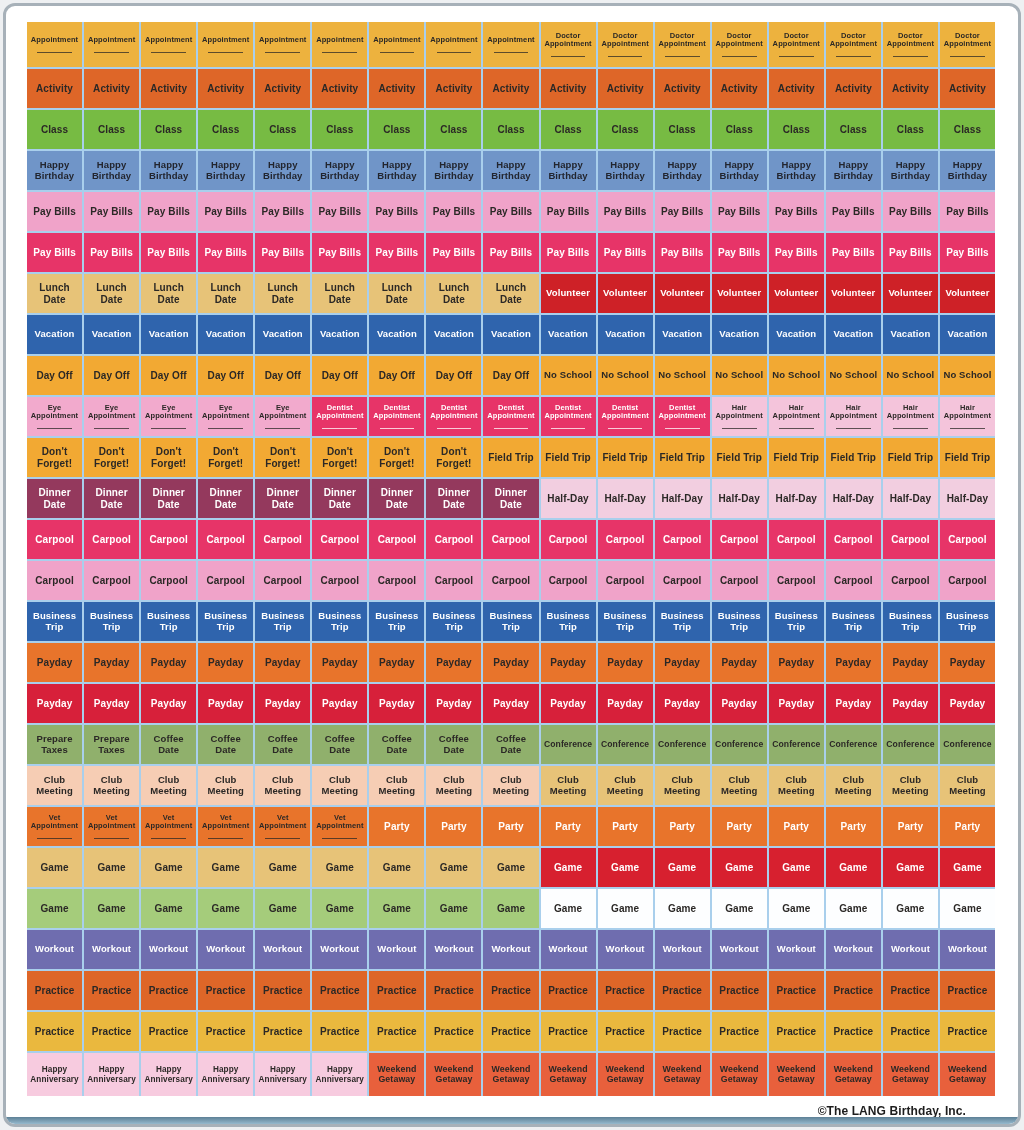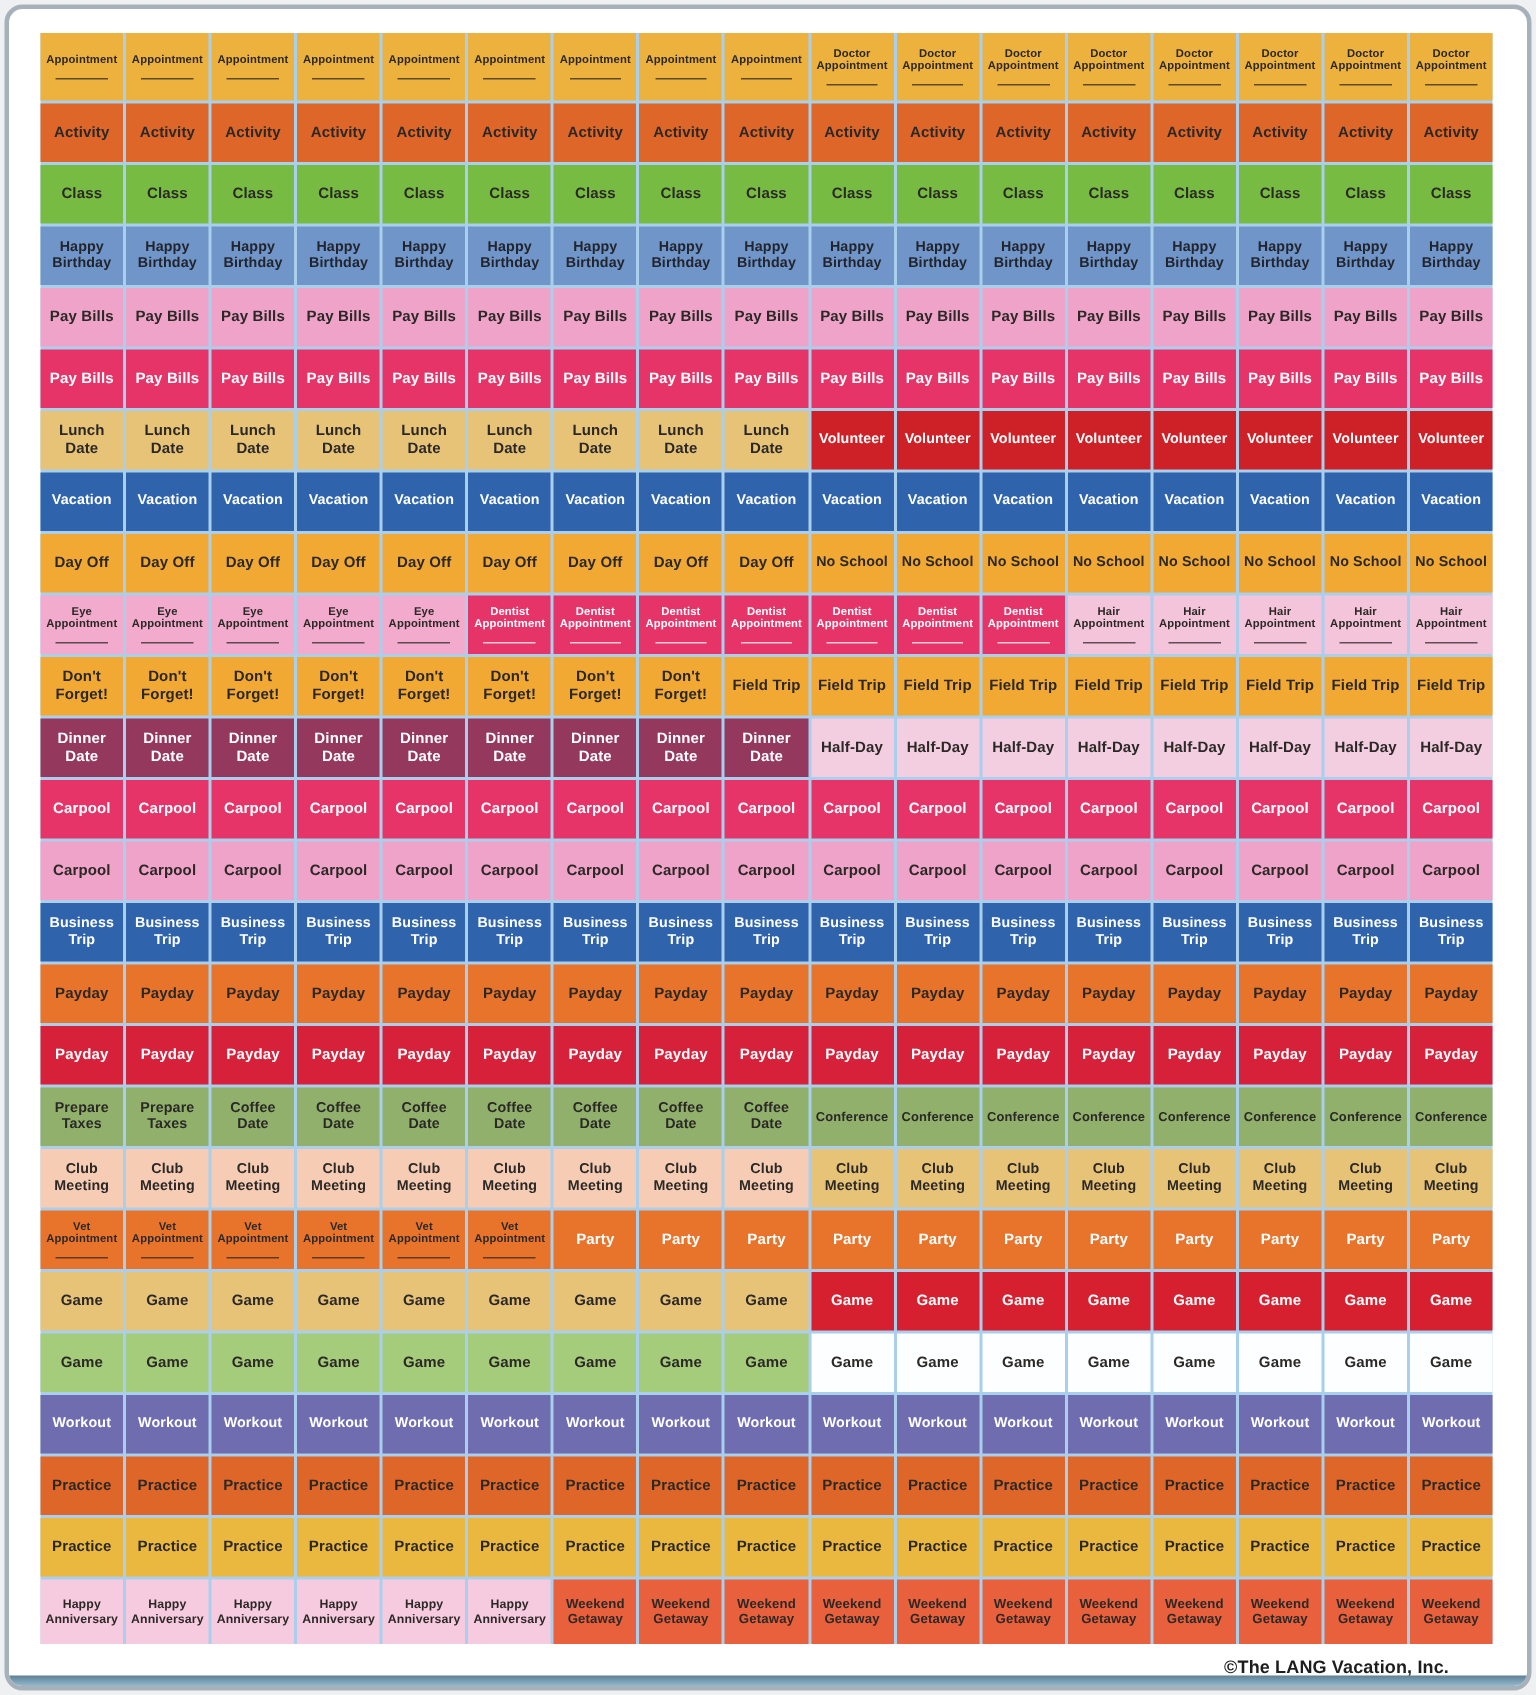--- a/index.html
+++ b/index.html
@@ -1428,16 +1428,16 @@
         <div class="cell" style="background: rgb(232, 96, 60); color: rgb(43, 40, 38); height: 43px;">
           <span class="lbl" style="font-size: 8.8px;">Weekend Getaway</span>
         </div>
         <div class="cell" style="background: rgb(232, 96, 60); color: rgb(43, 40, 38); height: 43px;">
           <span class="lbl" style="font-size: 8.8px;">Weekend Getaway</span>
         </div>
         <div class="cell" style="background: rgb(232, 96, 60); color: rgb(43, 40, 38); height: 43px;">
           <span class="lbl" style="font-size: 8.8px;">Weekend Getaway</span>
         </div>
       </div>
-    <div class="copyright">©The LANG Vacation, Inc.</div>
+    <div class="copyright">©The LANG Birthday, Inc.</div>
     <div class="bottom-strip" style="background: linear-gradient(rgb(93, 128, 150), rgb(149, 185, 205));"></div>
   </div>
 </div>
 
 </body></html>

